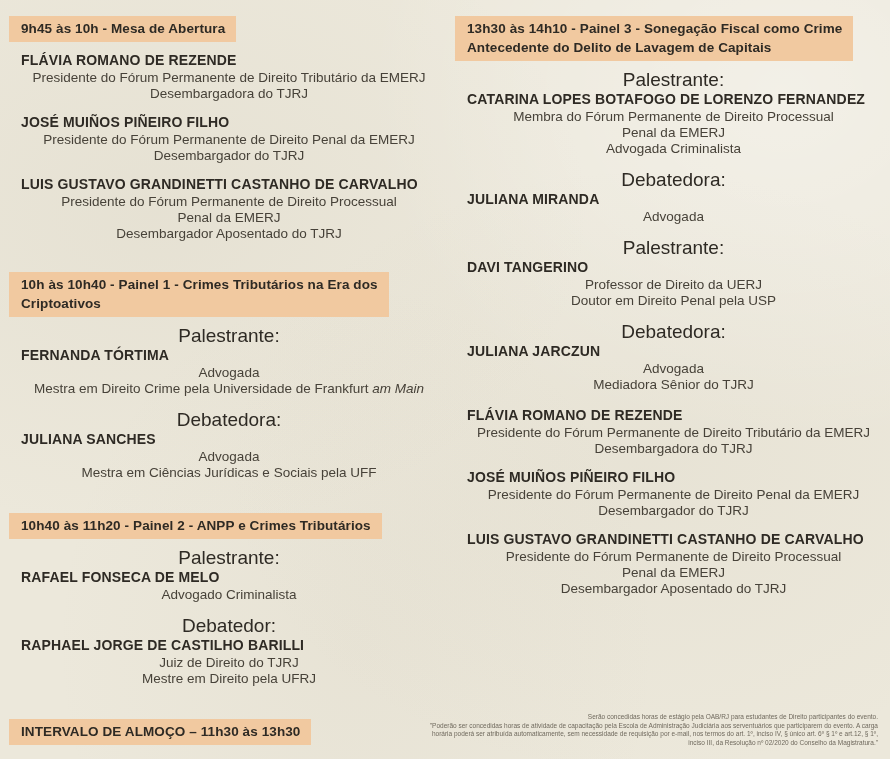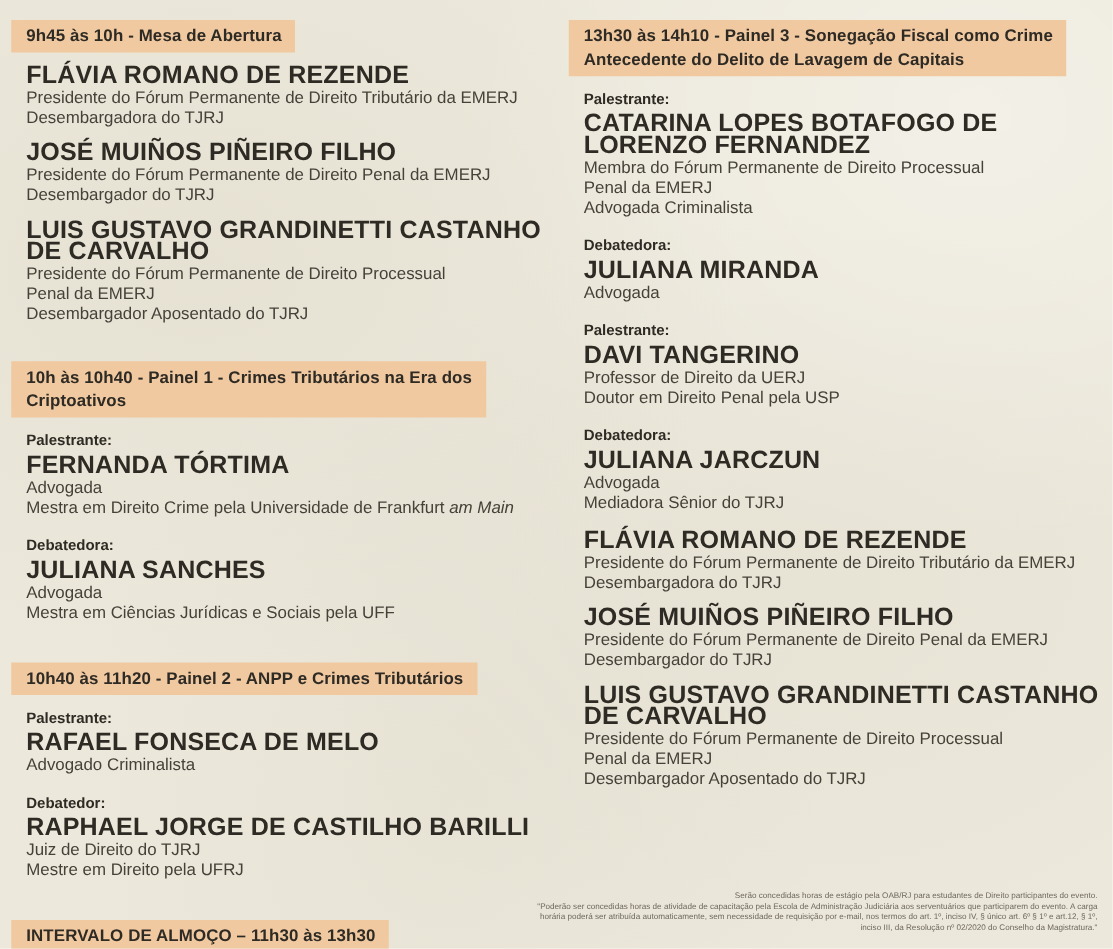--- a/index.html
+++ b/index.html
@@ -29,24 +29,24 @@
     padding:3px 11px 4px 12px;
     font-size:13.5px;
     font-weight:bold;
     line-height:19px;
     color:#2e2a24;
     letter-spacing:.1px;
   }
   .session:first-child h2.hl{margin-top:0;}
   .person{margin-bottom:12px;}
   .person.labeled{margin-bottom:14px;}
-  .pname{font-size:20px;font-weight:bold;line-height:17px;margin-bottom:1px;letter-spacing:.15px;}
-  .bio{font-size:13.5px;line-height:16px;color:#474239;}
+  .pname{font-size:14px;font-weight:bold;line-height:17px;margin-bottom:1px;letter-spacing:.15px;}
+  .bio{font-size:13.5px;line-height:16px;color:#474239;text-align:center;}
   .bio i{font-style:italic;}
-  .rlabel{font-size:12px;font-weight:bold;line-height:17px;margin-bottom:3px;}
+  .rlabel{font-size:19px;font-weight:normal;line-height:17px;margin-bottom:3px;text-align:center;}
   .footnote{
     position:absolute;
     right:12px;bottom:11px;
     width:462px;
     text-align:right;
     font-size:6.5px;
     line-height:8.8px;
     color:#6f695d;
   }
 </style>

